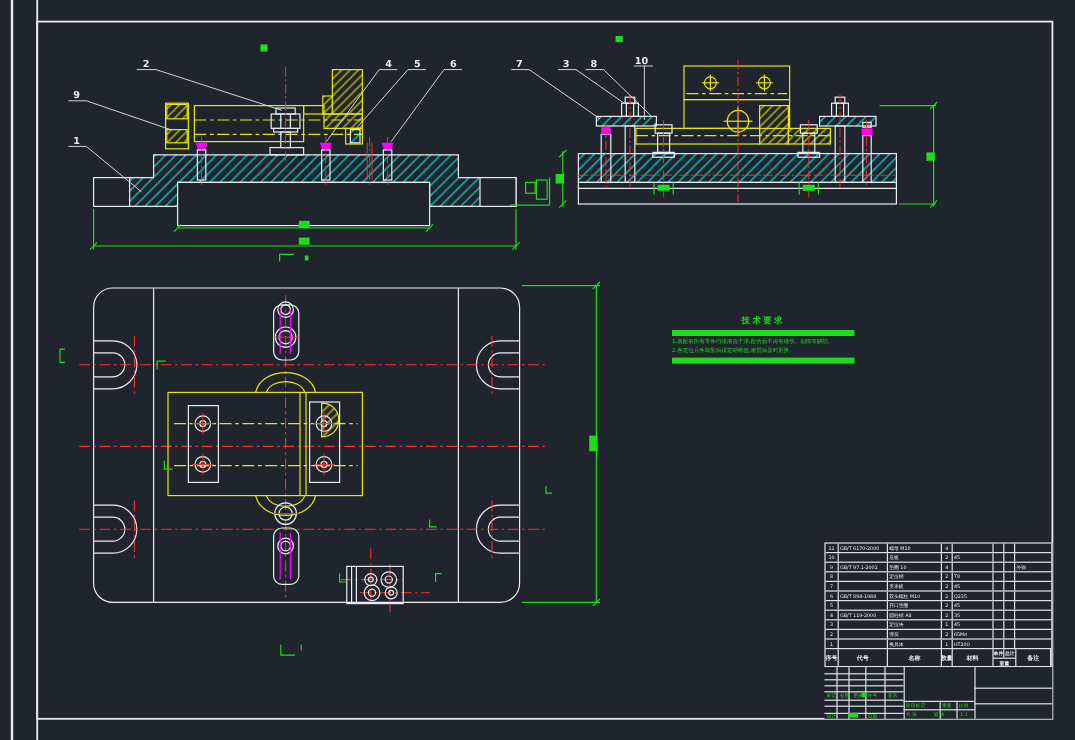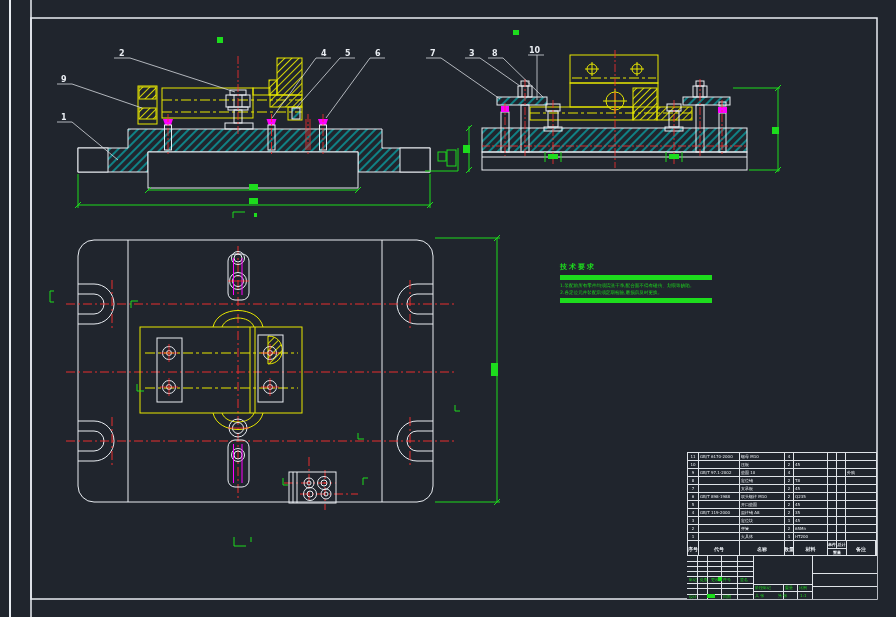--- a/index.html
+++ b/index.html
@@ -2,21 +2,21 @@
 <html><head>
 <meta charset="utf-8">
 <style>
   html,body{margin:0;padding:0;background:#14171c;}
   #stage{position:relative;width:896px;height:617px;background:#20252d;overflow:hidden;
          font-family:"DejaVu Sans",sans-serif;}
   #stage svg{position:absolute;left:0;top:0;}
   .abs{position:absolute;}
   
   .tech{left:560px;top:262px;width:152px;color:#1ddc1d;}
-  .tech .t-title{font-size:7px;font-weight:bold;letter-spacing:2px;height:11px;line-height:11px;}
+  .tech .t-title{text-align:center;font-size:7px;font-weight:bold;letter-spacing:2px;height:11px;line-height:11px;}
   .tech .t-bar{height:5px;background:#1ddc1d;margin:2px 0;}
   .tech .t-line{font-size:4.6px;line-height:7px;white-space:nowrap;overflow:hidden;}
   
   .bom{left:687px;top:452px;width:190px;height:104px;border:1px solid #dfe3e8;box-sizing:border-box;
        color:#e9edf2;background:#20252d;}
   .bom-row{display:flex;height:8px;border-bottom:1px solid #dfe3e8;box-sizing:border-box;}
   .bc{border-right:1px solid #dfe3e8;box-sizing:border-box;font-size:4px;line-height:7px;
       white-space:nowrap;overflow:hidden;padding-left:1px;}
   .c-seq{width:11px;text-align:center;padding-left:0;}
   .c-code{width:41px;}

